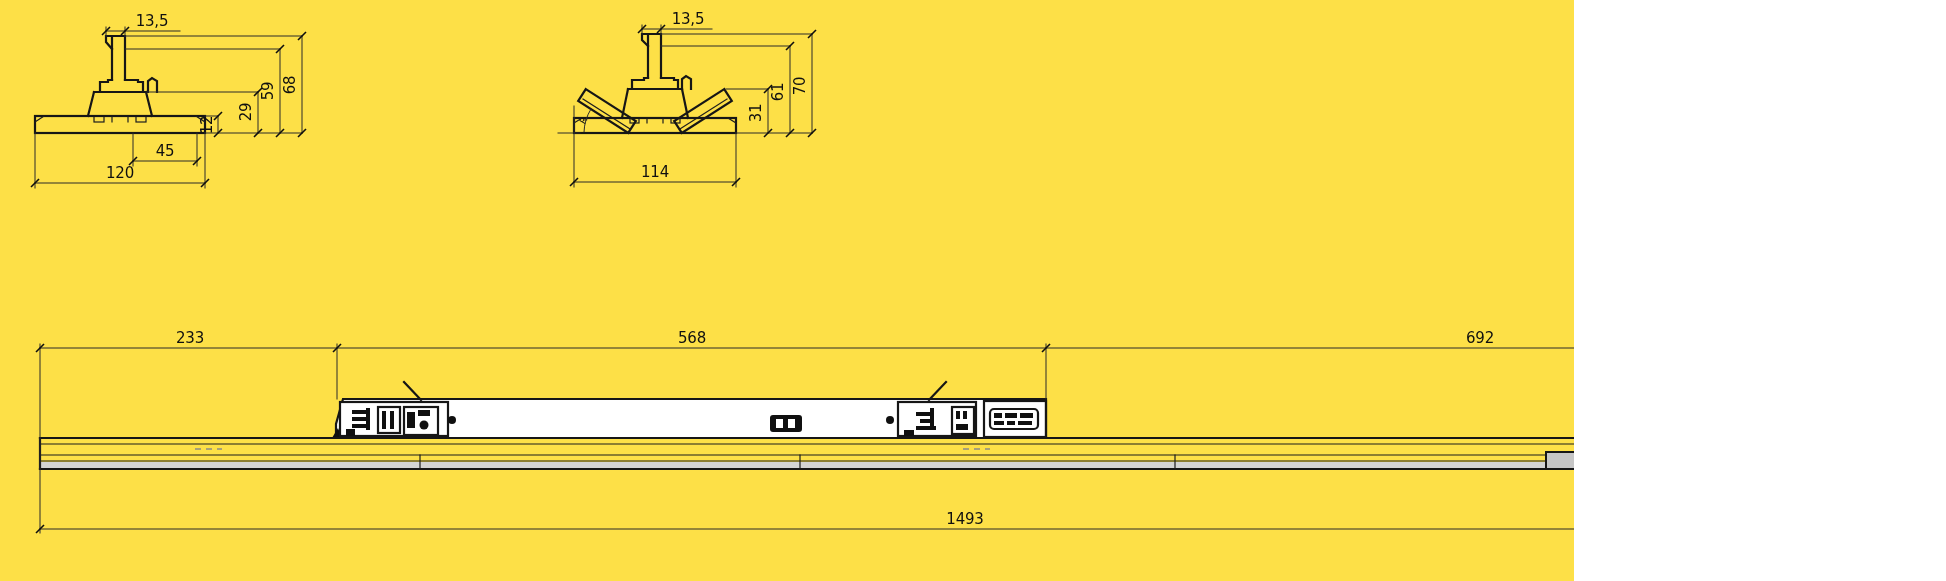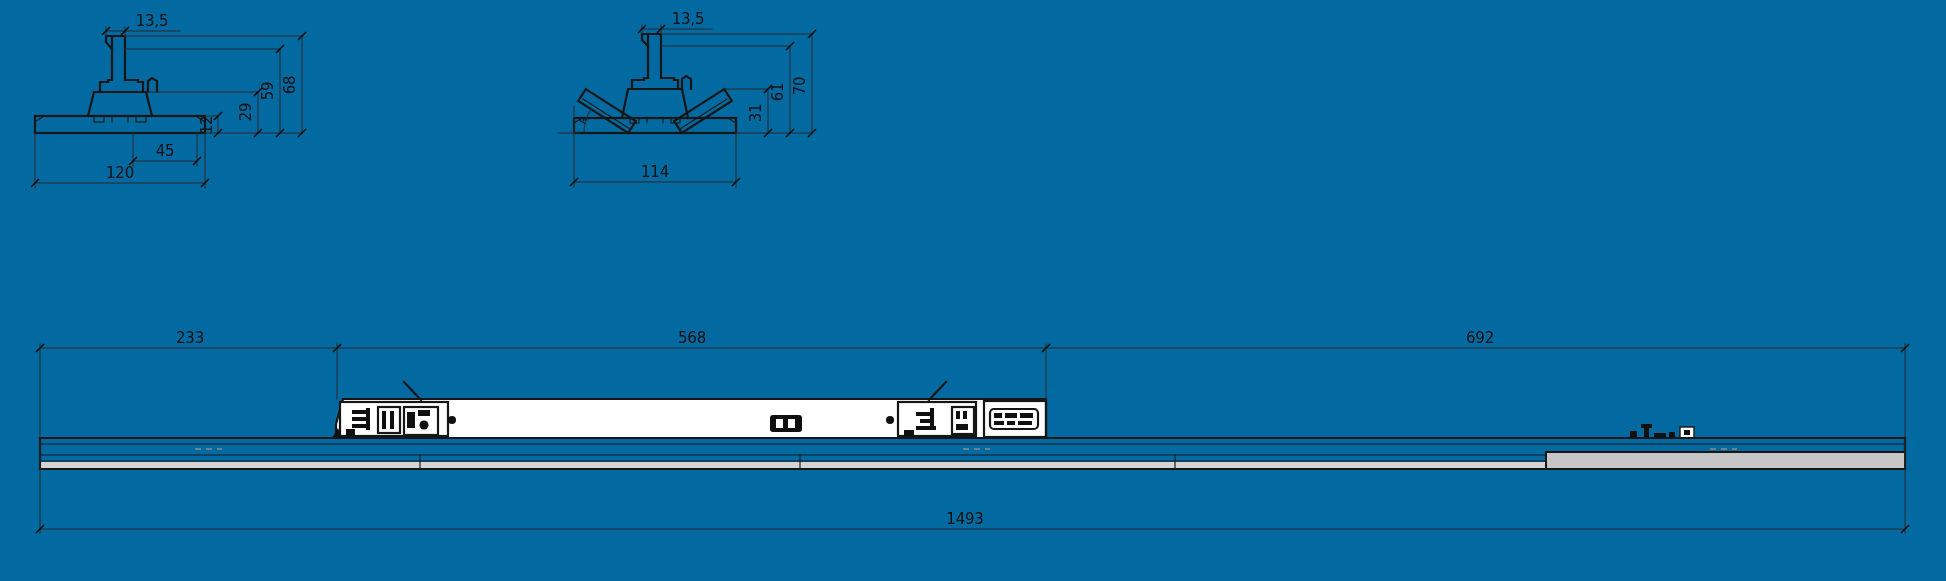--- a/index.html
+++ b/index.html
@@ -1,16 +1,16 @@
 <!DOCTYPE html>
 <html><head>
 <meta charset="utf-8">
 <style>
   html,body{margin:0;padding:0;background:#ffffff;}
-  #canvas{position:relative;width:1946px;height:581px;background:#0369a1;overflow:hidden;}
+  #canvas{position:relative;width:1574px;height:581px;background:#fde047;overflow:hidden;}
   svg{position:absolute;left:0;top:0;}
   
   .o2{stroke:#161616;stroke-width:2.2;fill:none;stroke-linejoin:miter;stroke-linecap:square;}
   .o1{stroke:#1d1d1d;stroke-width:1.2;fill:none;stroke-linecap:square;}
   .dim{stroke:#2a2a2a;stroke-width:1;fill:none;stroke-linecap:square;}
   .tk{stroke:#0e0e0e;stroke-width:1.6;fill:none;}
   .blk{fill:#101010;stroke:none;}
   .wht{fill:#ffffff;stroke:#161616;stroke-width:2.2;}
   .wht1{fill:#ffffff;stroke:#161616;stroke-width:1.4;}
   .gry{fill:#c6c6c6;stroke:#161616;stroke-width:2;}

